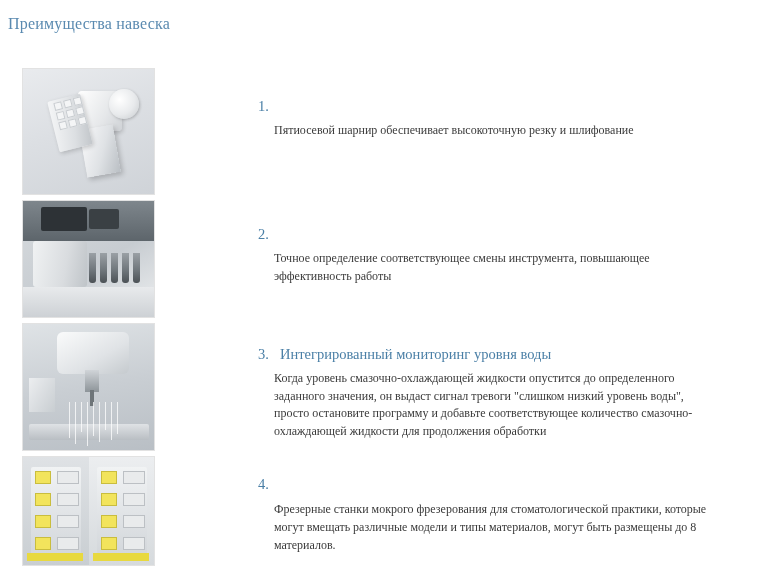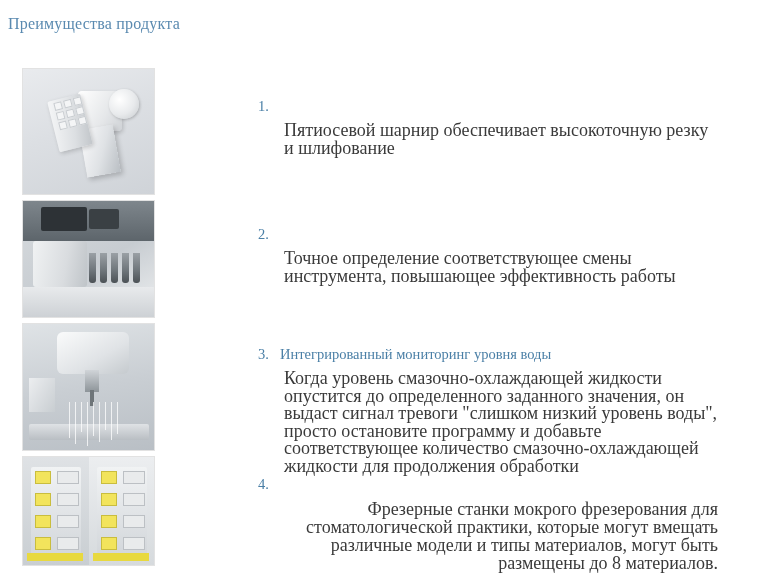--- a/index.html
+++ b/index.html
@@ -168,38 +168,38 @@
   .item-head {
     display: flex;
     align-items: baseline;
     color: #4a7fa6;
     font-size: 14.5px;
     font-family: "Liberation Serif", serif;
   }
   .item-num { width: 22px; flex: none; }
   .item-title { }
   .item-body {
-    margin-left: 26px;
+    margin-left: 16px;
     margin-top: 7px;
-    font-size: 18px;
+    font-size: 12px;
     line-height: 17.5px;
     color: #3a3a3a;
     font-family: "Liberation Serif", serif;
   }
   
   .item.i1 { position: absolute; top: 0; left: 0; width: 460px; }
   .item.i2 { position: absolute; top: 128px; left: 0; width: 460px; }
   .item.i3 { position: absolute; top: 248px; left: 0; width: 460px; }
   .item.i4 { position: absolute; top: 378px; left: 0; width: 460px; }
-  .item.i4 .item-body { line-height: 18px; text-align: right; }
+  .item.i4 .item-body { line-height: 18px; }
 </style>
 </head>
 <body>
 
-<div class="page-title">Преимущества продукта</div>
+<div class="page-title">Преимущества навеска</div>
 
 <div class="image-column">
 
   <div class="fig fig-1">
     <div class="f1-body"></div>
     <div class="f1-disc"></div>
     <div class="f1-arm"></div>
     <div class="f1-holder"></div>
     <div class="f1-teeth">
       <i style="left:0px; top:0px;"></i>

